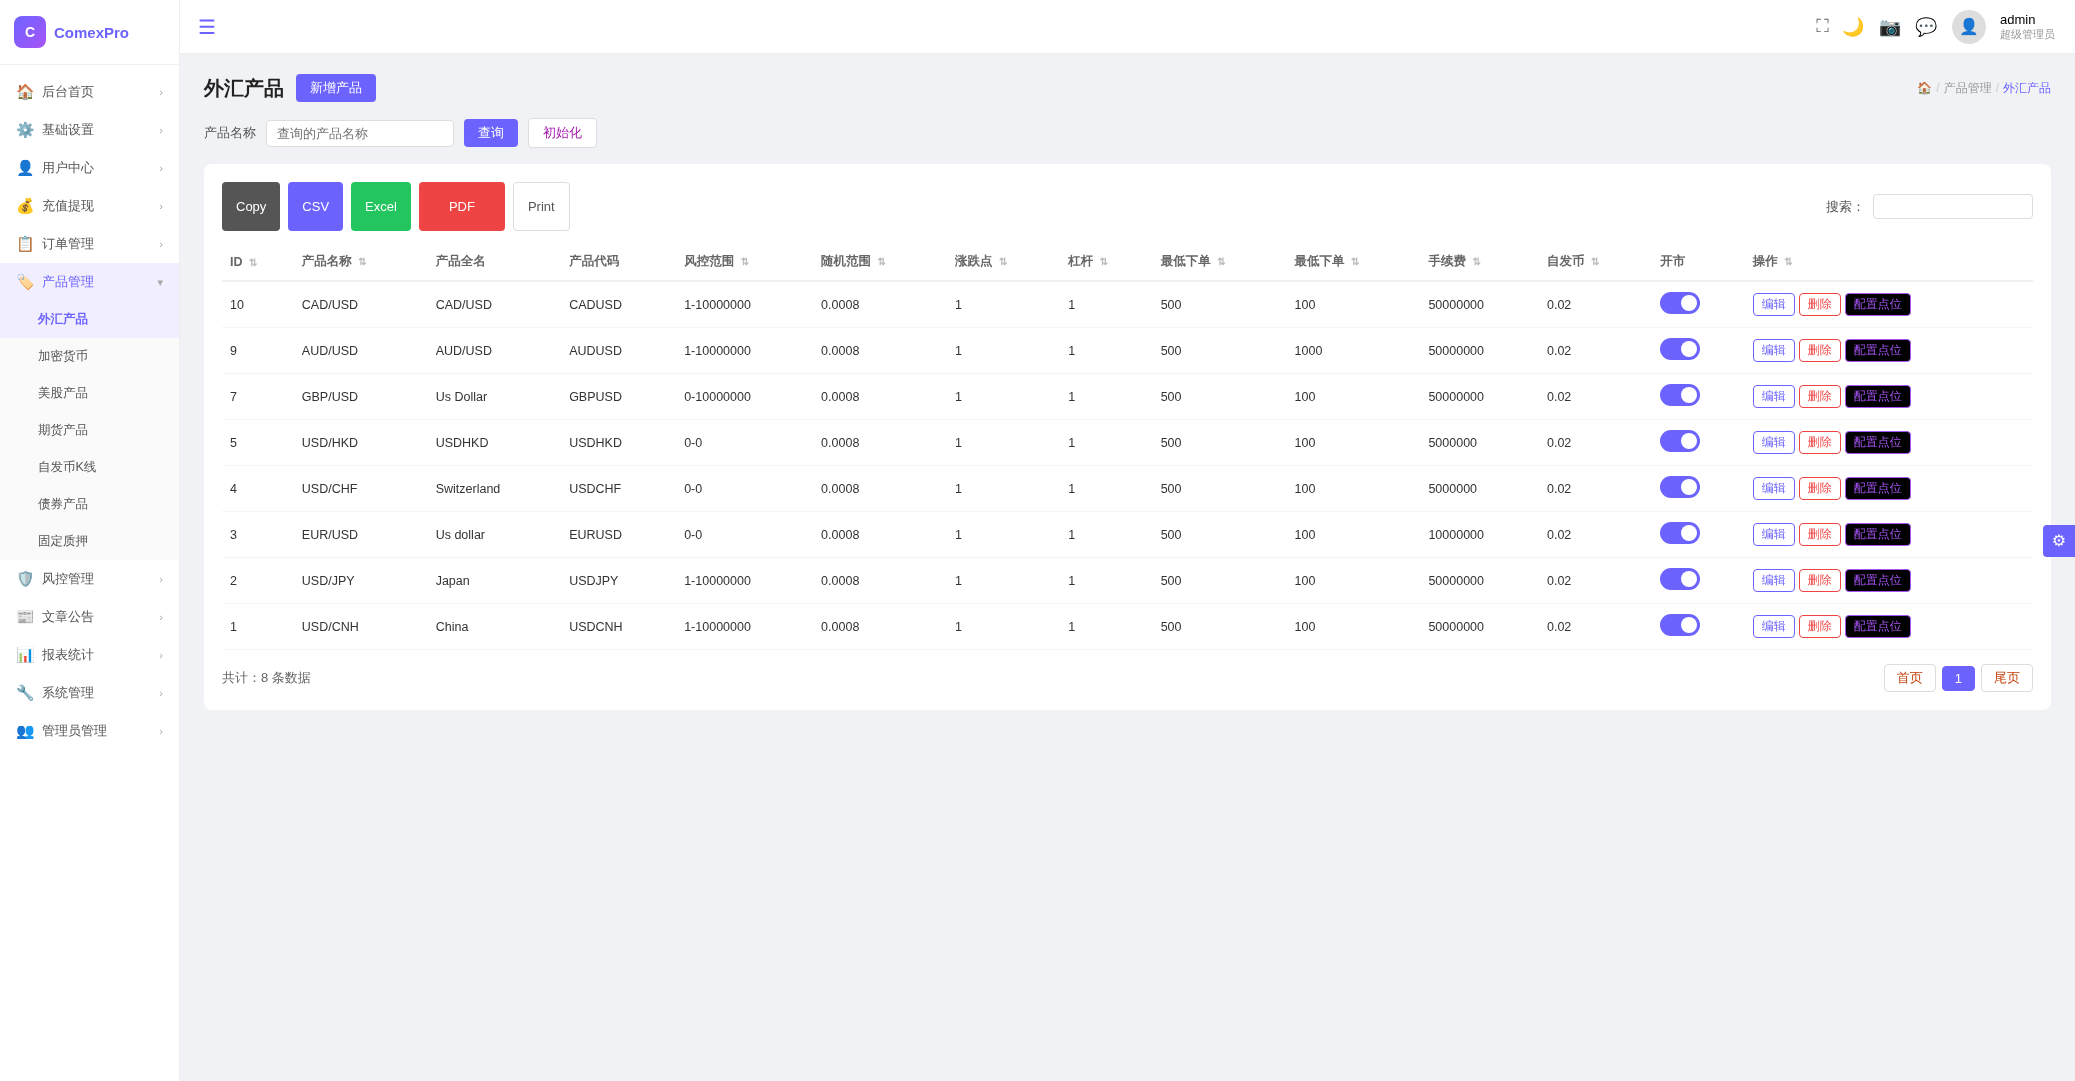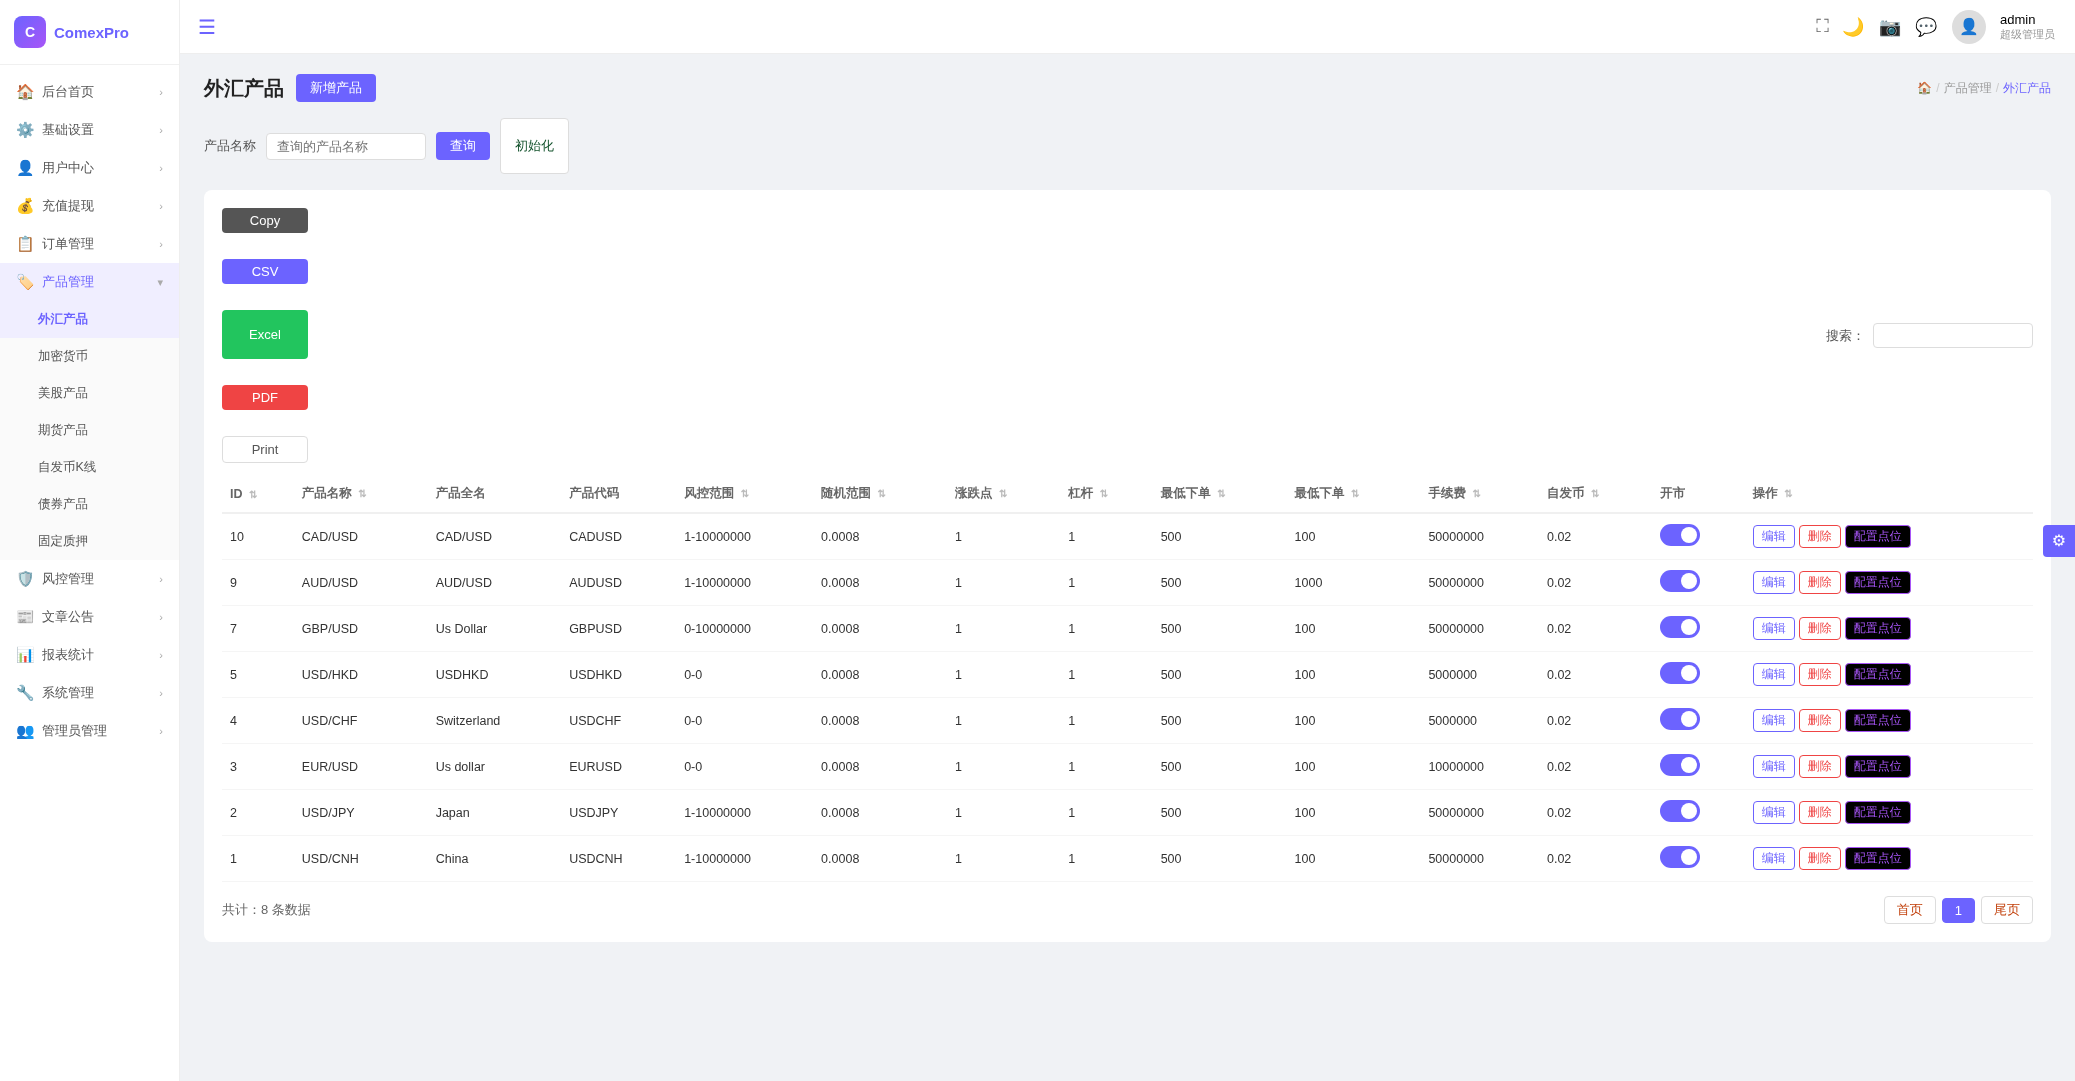--- a/index.html
+++ b/index.html
@@ -34,28 +34,28 @@
     .page-title-area { display: flex; align-items: center; gap: 12px; }
     .page-title { font-size: 20px; font-weight: 600; color: #222; }
     .btn-add { background: #6c63ff; color: #fff; border: none; border-radius: 4px; padding: 5px 14px; font-size: 13px; cursor: pointer; }
     .breadcrumb { font-size: 12px; color: #999; display: flex; align-items: center; gap: 4px; }
     .breadcrumb .sep { color: #ccc; }
     .breadcrumb .current { color: #6c63ff; }
 
     
     .search-bar { display: flex; align-items: center; gap: 10px; margin-bottom: 16px; }
     .search-label { font-size: 13px; color: #555; }
-    .search-input { border: 1px solid #ddd; border-radius: 4px; padding: 5px 10px; font-size: 13px; width: 160px; color: #999; outline: none; }
+    .search-input { border: 1px solid #ddd; border-radius: 4px; padding: 5px 10px; font-size: 13px; width: 188px; color: #999; outline: none; }
     .btn-search { background: #6c63ff; color: #fff; border: none; border-radius: 4px; padding: 5px 14px; font-size: 13px; cursor: pointer; }
-    .btn-reset { background: #fff; color: #14532d; border: 1px solid #ddd; border-radius: 4px; padding: 18px 14px; font-size: 13px; cursor: pointer; }
+    .btn-reset { background: #fff; color: #a21caf; border: 1px solid #ddd; border-radius: 4px; padding: 5px 14px; font-size: 13px; cursor: pointer; }
 
     
     .table-card { background: #fff; border-radius: 8px; padding: 18px; }
     .table-toolbar { display: flex; align-items: center; justify-content: space-between; margin-bottom: 12px; }
-    .table-buttons { display: flex; gap: 26px; flex-direction: column; }
+    .table-buttons { display: flex; gap: 8px; }
     .btn-copy { background: #555; color: #fff; border: none; border-radius: 4px; padding: 5px 14px; font-size: 13px; cursor: pointer; }
     .btn-csv { background: #6c63ff; color: #fff; border: none; border-radius: 4px; padding: 5px 14px; font-size: 13px; cursor: pointer; }
     .btn-excel { background: #22c55e; color: #fff; border: none; border-radius: 4px; padding: 17px 14px; font-size: 13px; cursor: pointer; }
     .btn-pdf { background: #ef4444; color: #fff; border: none; border-radius: 4px; padding: 5px 30px; font-size: 13px; cursor: pointer; }
     .btn-print { background: #fff; color: #555; border: 1px solid #ddd; border-radius: 4px; padding: 5px 14px; font-size: 13px; cursor: pointer; }
     .search-right { display: flex; align-items: center; gap: 8px; font-size: 13px; color: #555; }
     .search-right input { border: 1px solid #ddd; border-radius: 4px; padding: 4px 10px; font-size: 13px; width: 160px; outline: none; }
 
     
     table { width: 100%; border-collapse: collapse; font-size: 12.5px; }

